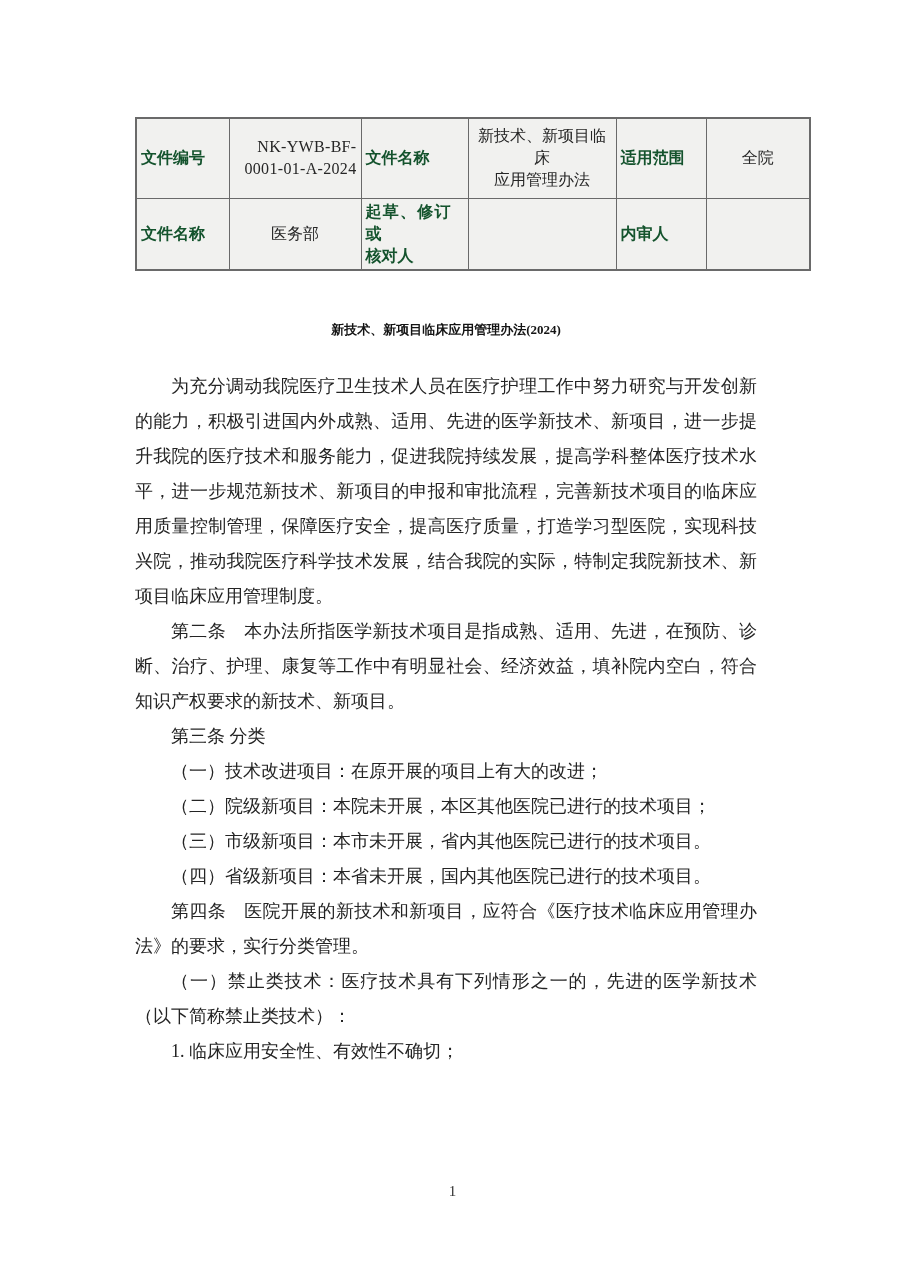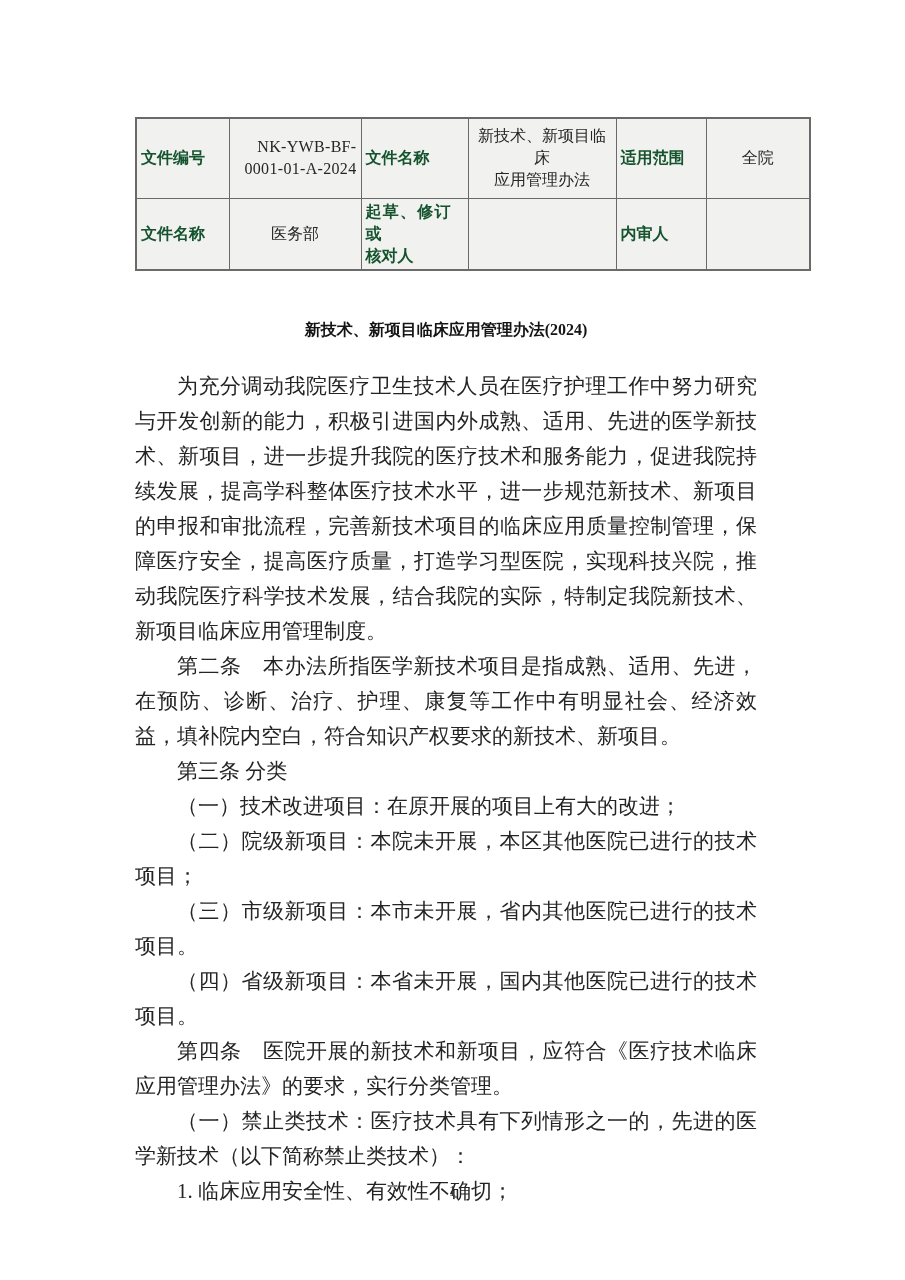--- a/index.html
+++ b/index.html
@@ -59,33 +59,33 @@
     line-height: 24px;
     padding-top: 1px;
   }
   td.drafter-cell .line1 { letter-spacing: 0.08em; }
   .cell-line { display: block; }
   
   h1.doc-title {
     width: 622px;
     margin: 46px 0 0 135px;
     text-align: center;
-    font-size: 16px;
+    font-size: 13px;
     line-height: 26px;
     font-weight: bold;
     color: #141414;
   }
   
   .doc-body {
     width: 622px;
     margin: 26px 0 0 135px;
   }
   .doc-body p {
     margin: 0;
-    font-size: 21px;
+    font-size: 18px;
     line-height: 35px;
     text-align: justify;
     text-justify: inter-character;
     text-indent: 2em;
     word-break: normal;
     color: #242424;
   }
   
   .page-number {
     position: absolute;

